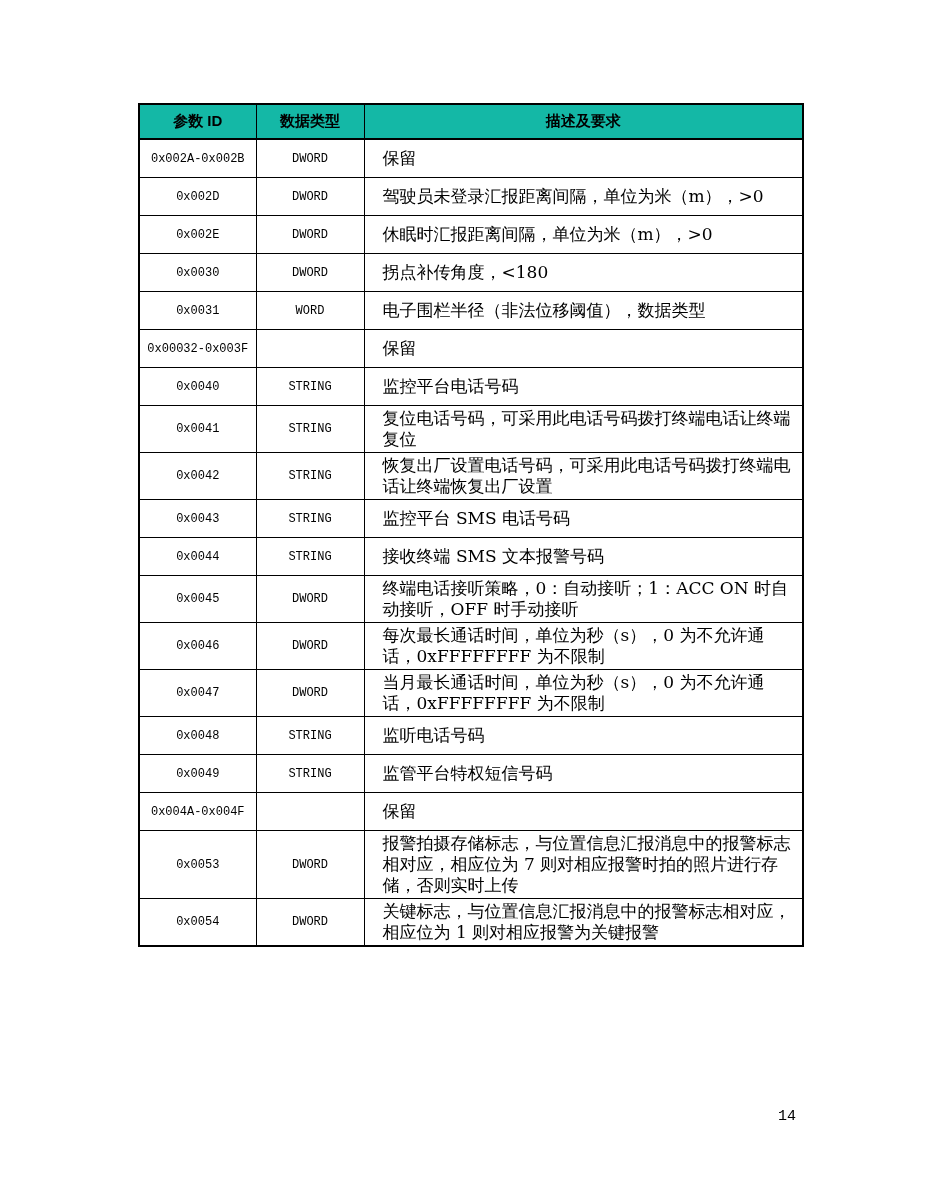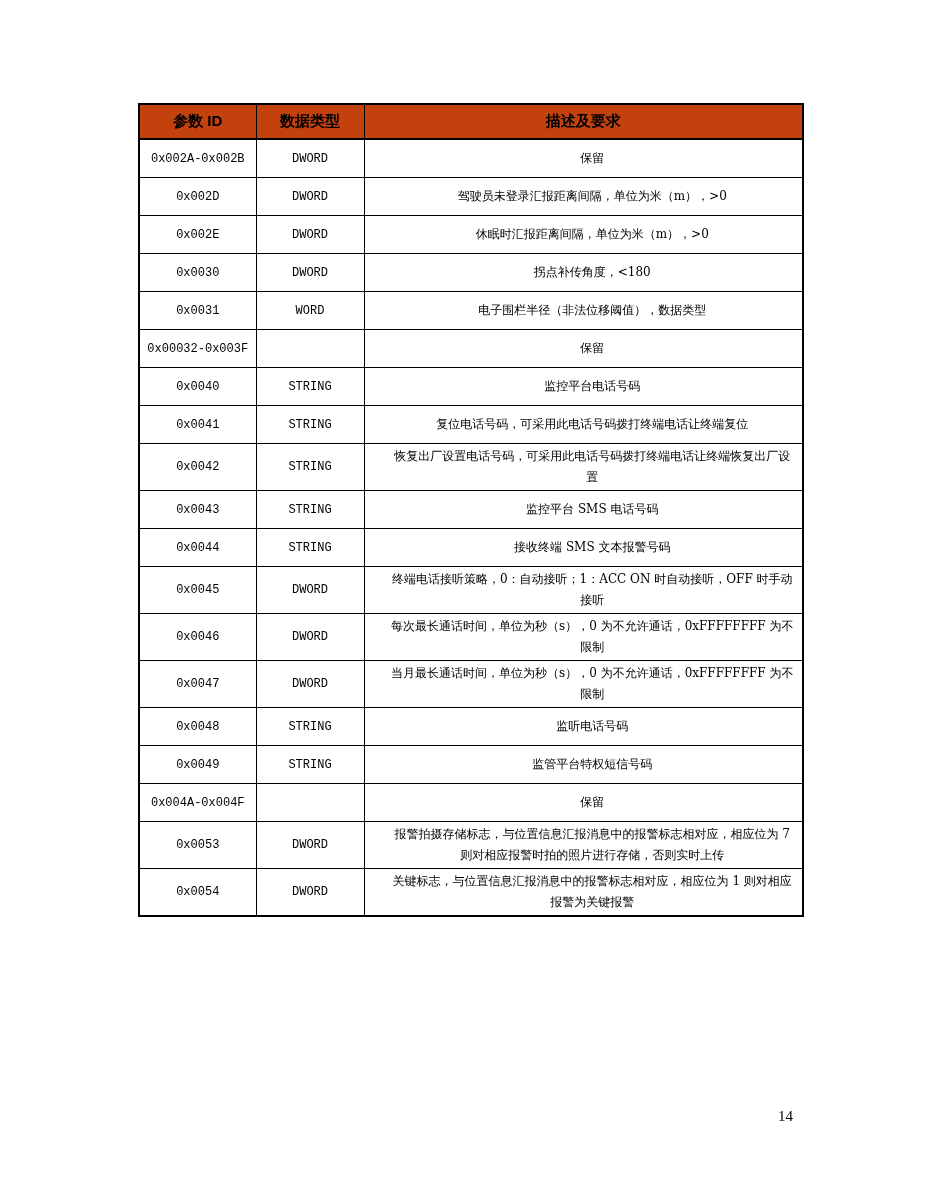--- a/index.html
+++ b/index.html
@@ -31,48 +31,48 @@
   .param-table th {
     border: 1px solid #000000;
     border-bottom: 2px solid #000000;
     height: 33px;
     font-family: "Liberation Sans", sans-serif;
     font-weight: bold;
     font-size: 15px;
     text-align: center;
     vertical-align: middle;
     padding: 0;
-    background: #c2410c;
+    background: #14b8a6;
   }
   .param-table td {
     border: 1px solid #000000;
     height: 33px;
     vertical-align: middle;
     padding: 0;
     overflow: hidden;
   }
   .param-table td.cell-id,
   .param-table td.cell-type {
     font-family: "Liberation Mono", "DejaVu Sans Mono", monospace;
     font-size: 12px;
     text-align: center;
     letter-spacing: 0px;
   }
   .param-table td.cell-desc {
     font-family: "DejaVu Serif", "Liberation Serif", serif;
-    font-size: 12px;
+    font-size: 17px;
     line-height: 21px;
-    text-align: center;
-    padding: 2px 8px 2px 26px;
+    text-align: left;
+    padding: 2px 8px 2px 18px;
   }
   .page-number {
     position: absolute;
     left: 778px;
     top: 1108px;
-    font-family: Liberation Serif, serif;
+    font-family: Liberation Mono, monospace;
     font-size: 15px;
     color: #000000;
   }
 </style>
 </head>
 <body>
 
 <div class="page">
 
   <table class="param-table">

